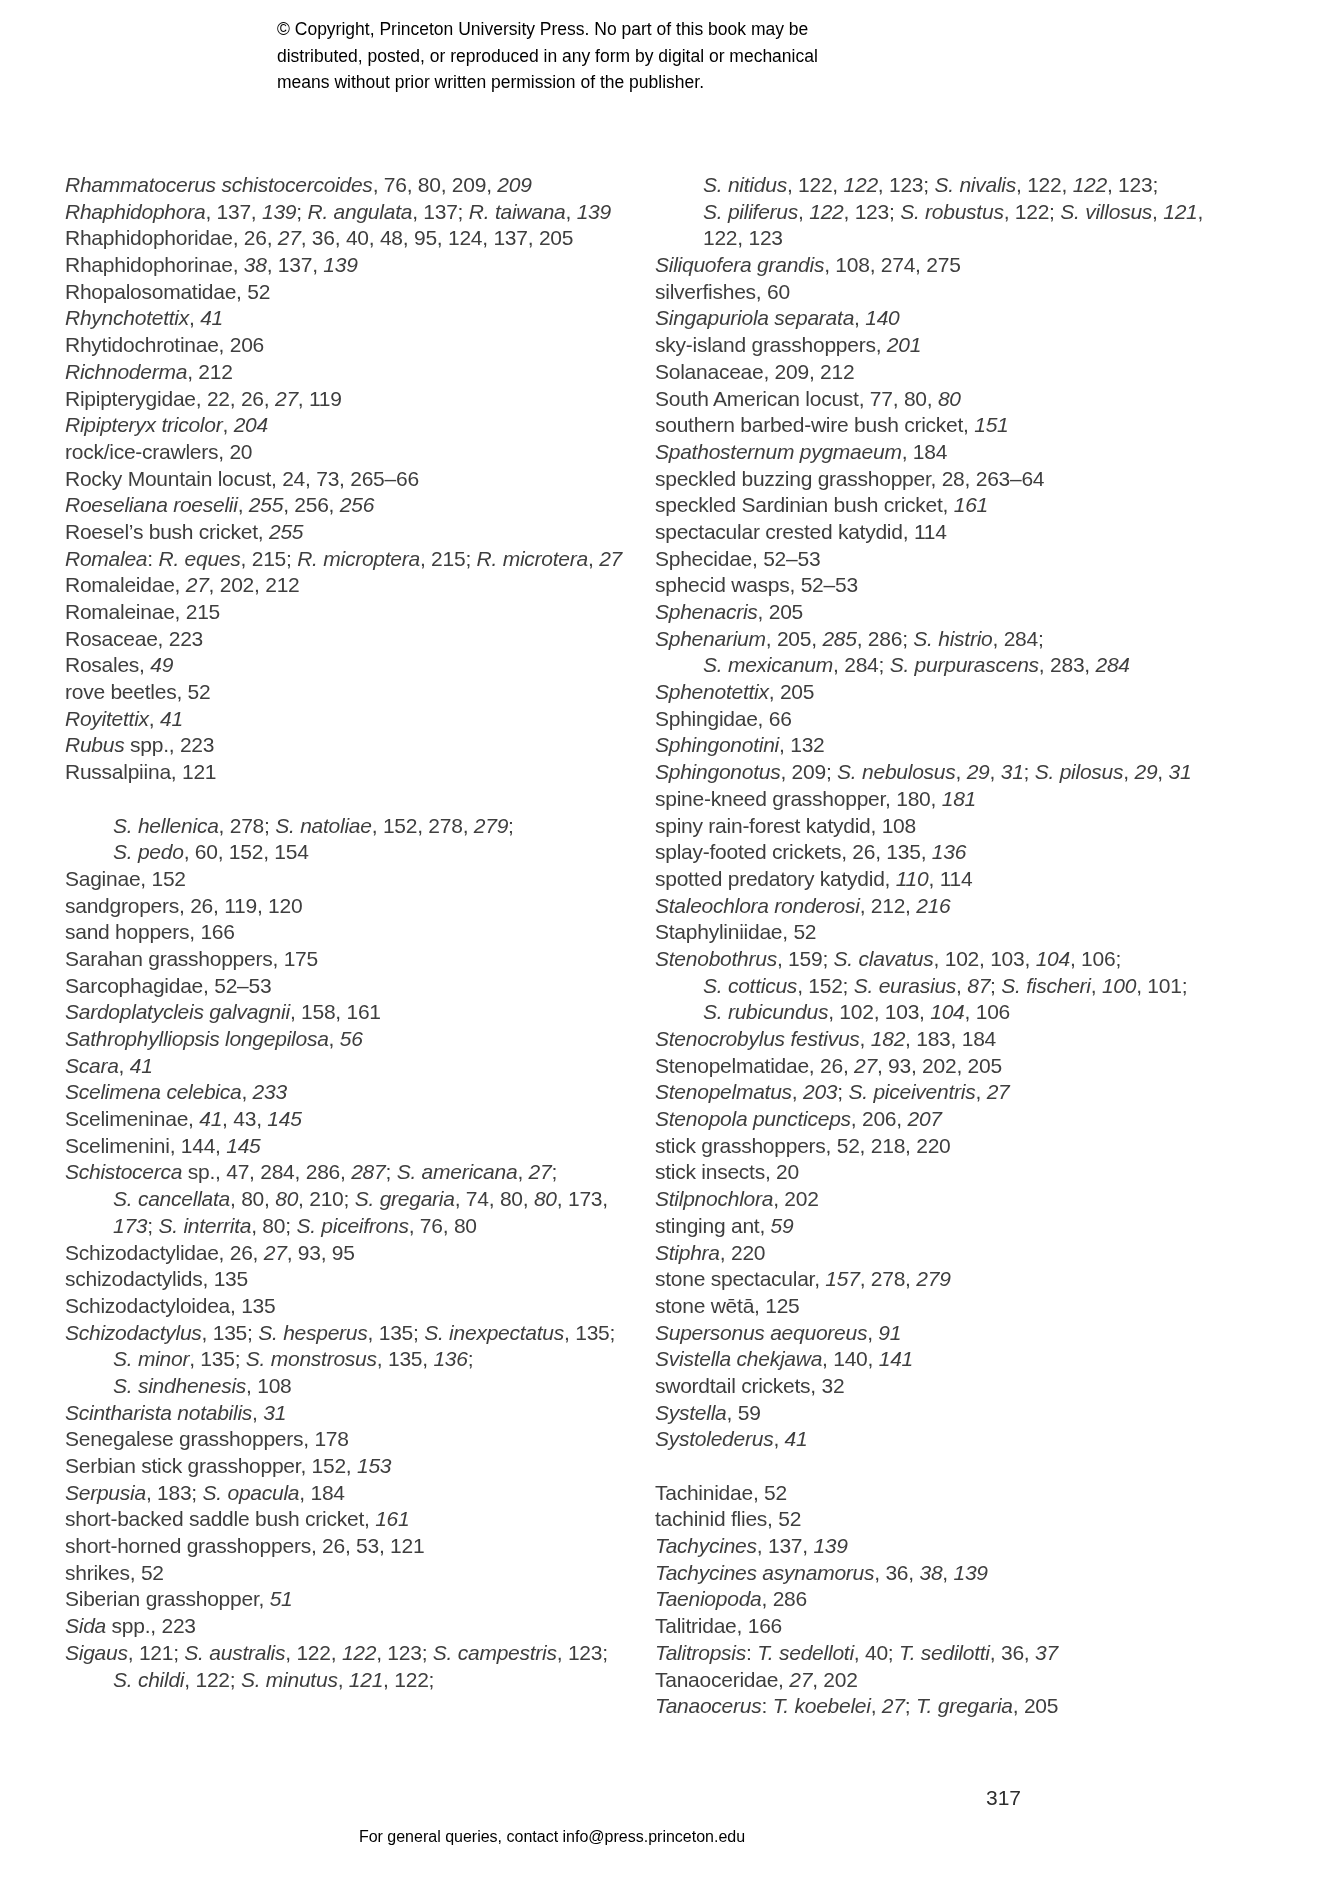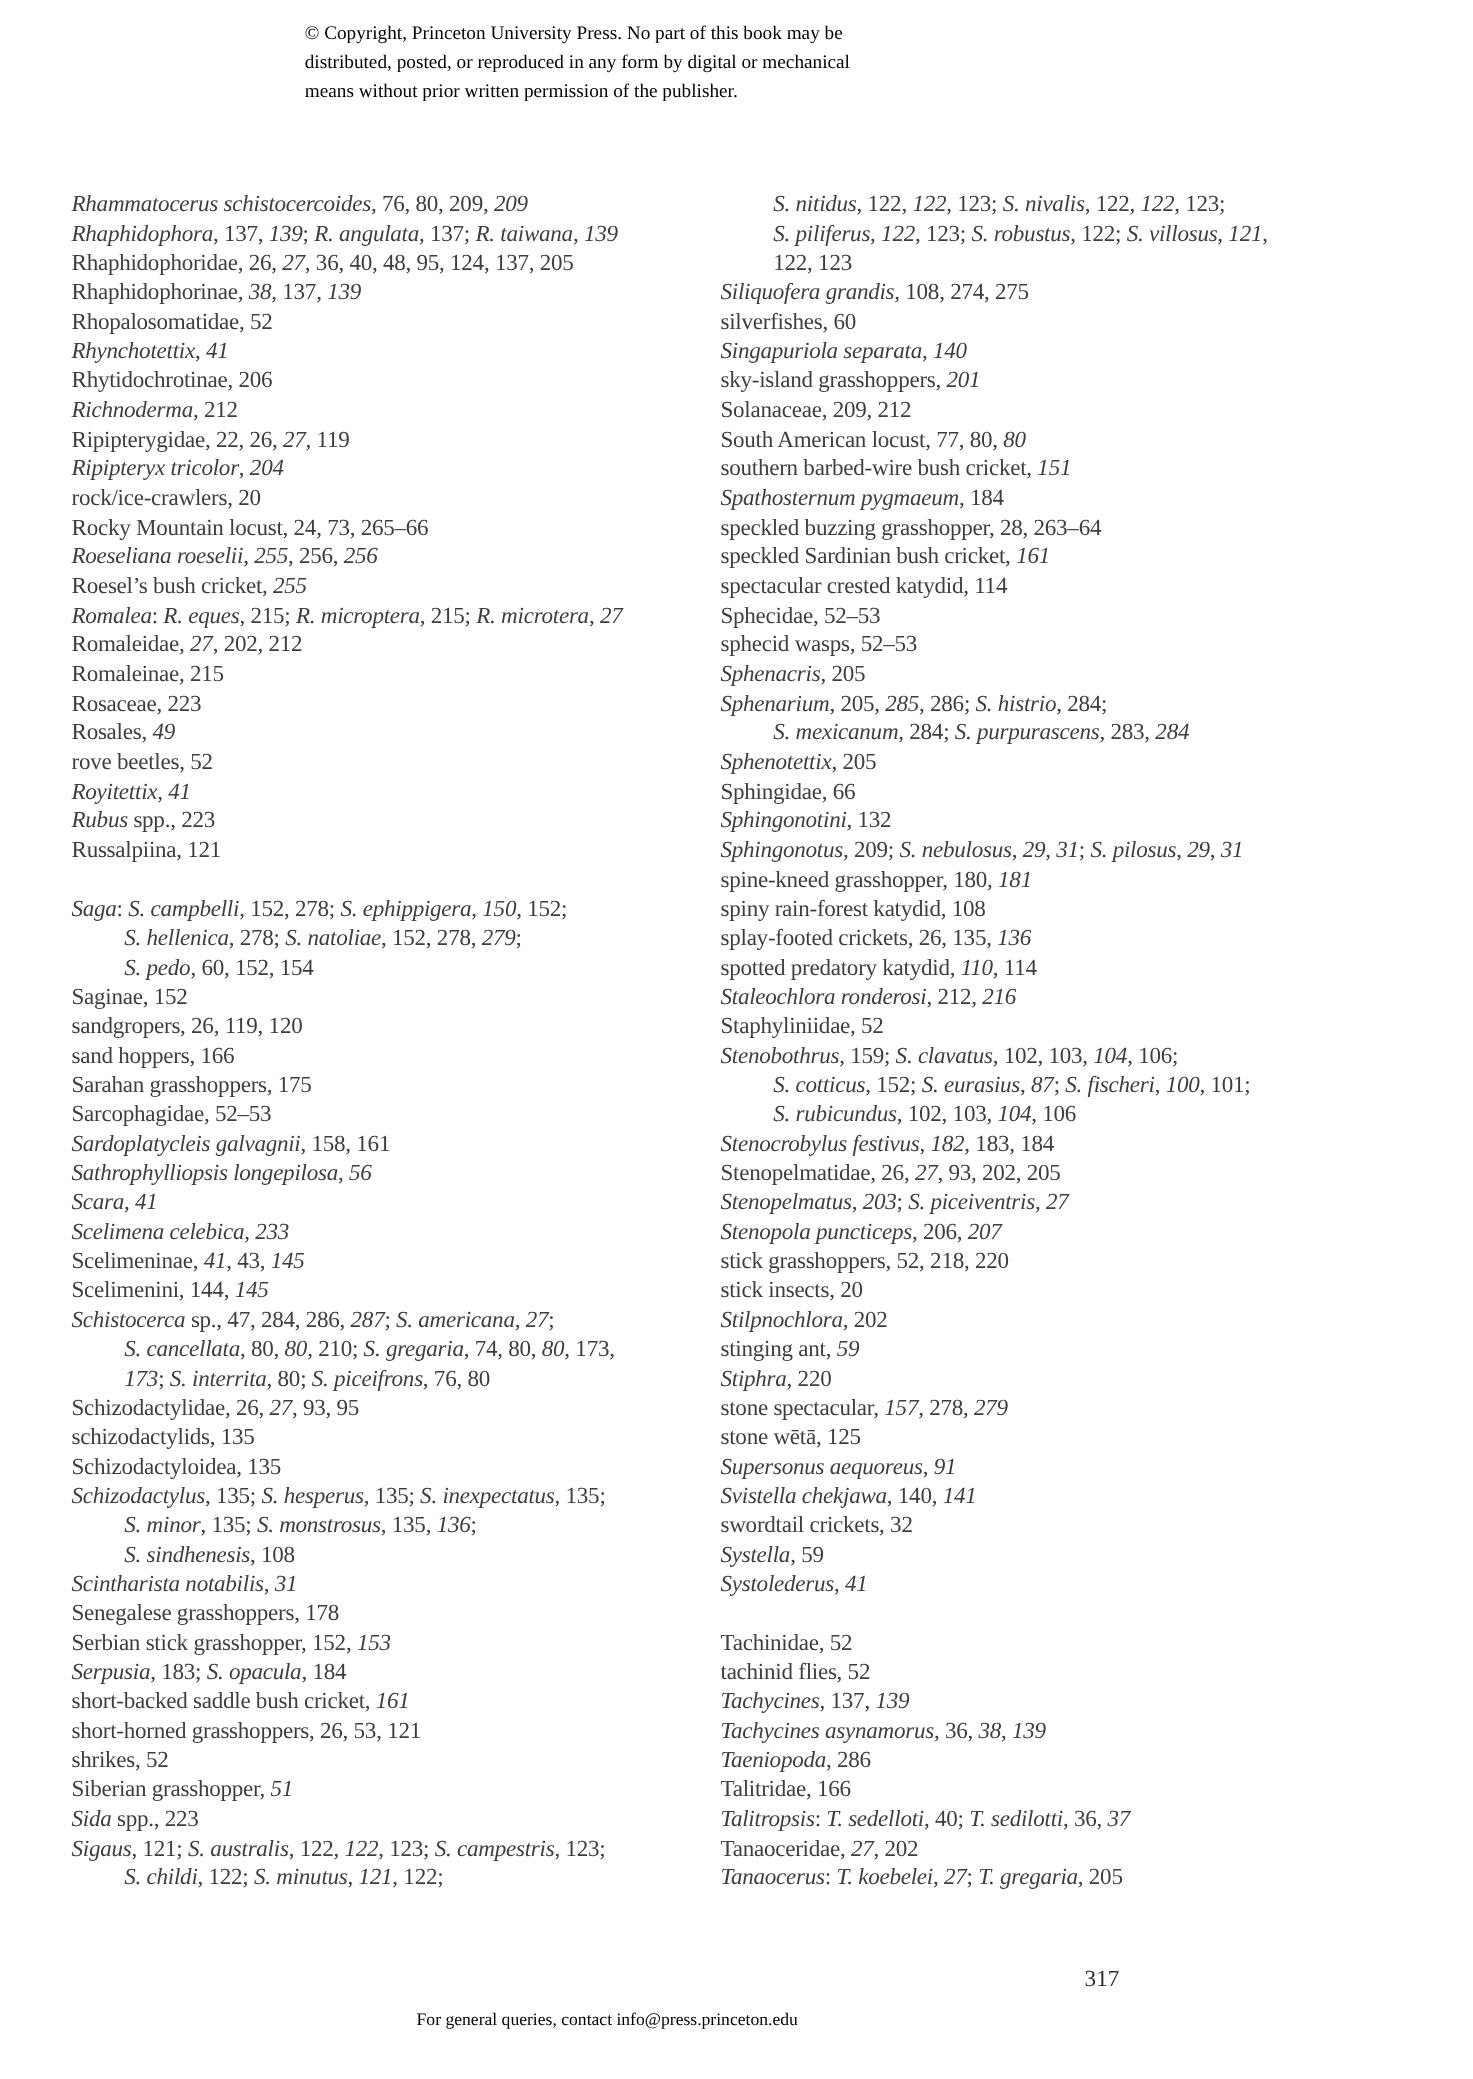--- a/index.html
+++ b/index.html
@@ -1,18 +1,18 @@
 <!DOCTYPE html>
 <html><head>
 <meta charset="utf-8">
 <style>
   html,body { margin:0; padding:0; background:#ffffff; }
   .page {
     position:relative; width:1339px; height:1890px; background:#ffffff;
-    font-family:Liberation Serif, serif; overflow:hidden;
+    font-family:Liberation Sans, sans-serif; overflow:hidden;
   }
   .copyright {
     position:absolute; left:277px; top:16px;
     font-size:17.5px; line-height:26.5px; color:#000000;
   }
   .index-col {
     position:absolute; top:172px;
     font-size:21px; line-height:26.7px; letter-spacing:-0.25px;
     color:#3e3e3e; white-space:nowrap;
   }
@@ -60,21 +60,20 @@
       <div class="line"><span class="it">Romalea</span><span>: </span><span class="it">R. eques</span><span>, 215; </span><span class="it">R. microptera</span><span>, 215; </span><span class="it">R. microtera</span><span>, </span><span class="it">27</span></div>
       <div class="line"><span>Romaleidae, </span><span class="it">27</span><span>, 202, 212</span></div>
       <div class="line"><span>Romaleinae, 215</span></div>
       <div class="line"><span>Rosaceae, 223</span></div>
       <div class="line"><span>Rosales, </span><span class="it">49</span></div>
       <div class="line"><span>rove beetles, 52</span></div>
       <div class="line"><span class="it">Royitettix</span><span>, </span><span class="it">41</span></div>
       <div class="line"><span class="it">Rubus</span><span> spp., 223</span></div>
       <div class="line"><span>Russalpiina, 121</span></div>
       <div class="gap-line"></div>
-      <div class="line"><span class="it">Saga</span><span>: </span><span class="it">S. campbelli</span><span>, 152, 278; </span><span class="it">S. ephippigera</span><span>, </span><span class="it">150</span><span>, 152;</span></div>
       <div class="line indent"><span class="it">S. hellenica</span><span>, 278; </span><span class="it">S. natoliae</span><span>, 152, 278, </span><span class="it">279</span><span>;</span></div>
       <div class="line indent"><span class="it">S. pedo</span><span>, 60, 152, 154</span></div>
       <div class="line"><span>Saginae, 152</span></div>
       <div class="line"><span>sandgropers, 26, 119, 120</span></div>
       <div class="line"><span>sand hoppers, 166</span></div>
       <div class="line"><span>Sarahan grasshoppers, 175</span></div>
       <div class="line"><span>Sarcophagidae, 52–53</span></div>
       <div class="line"><span class="it">Sardoplatycleis galvagnii</span><span>, 158, 161</span></div>
       <div class="line"><span class="it">Sathrophylliopsis longepilosa</span><span>, </span><span class="it">56</span></div>
       <div class="line"><span class="it">Scara</span><span>, </span><span class="it">41</span></div>

